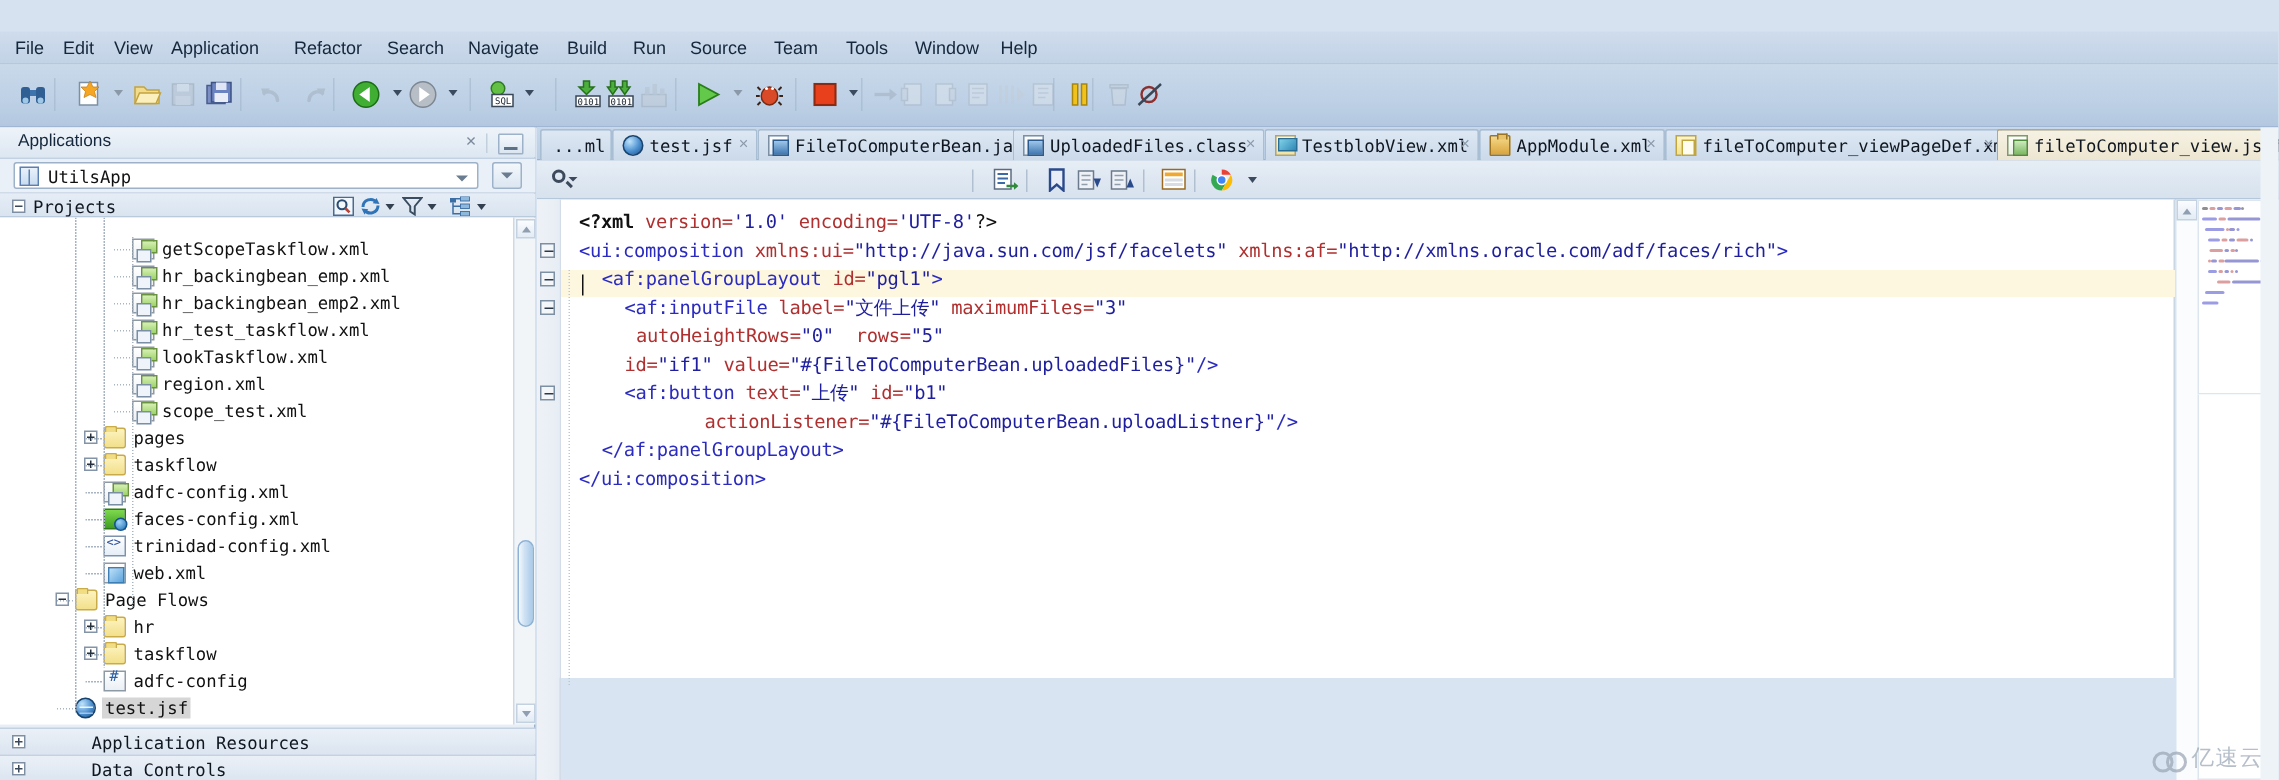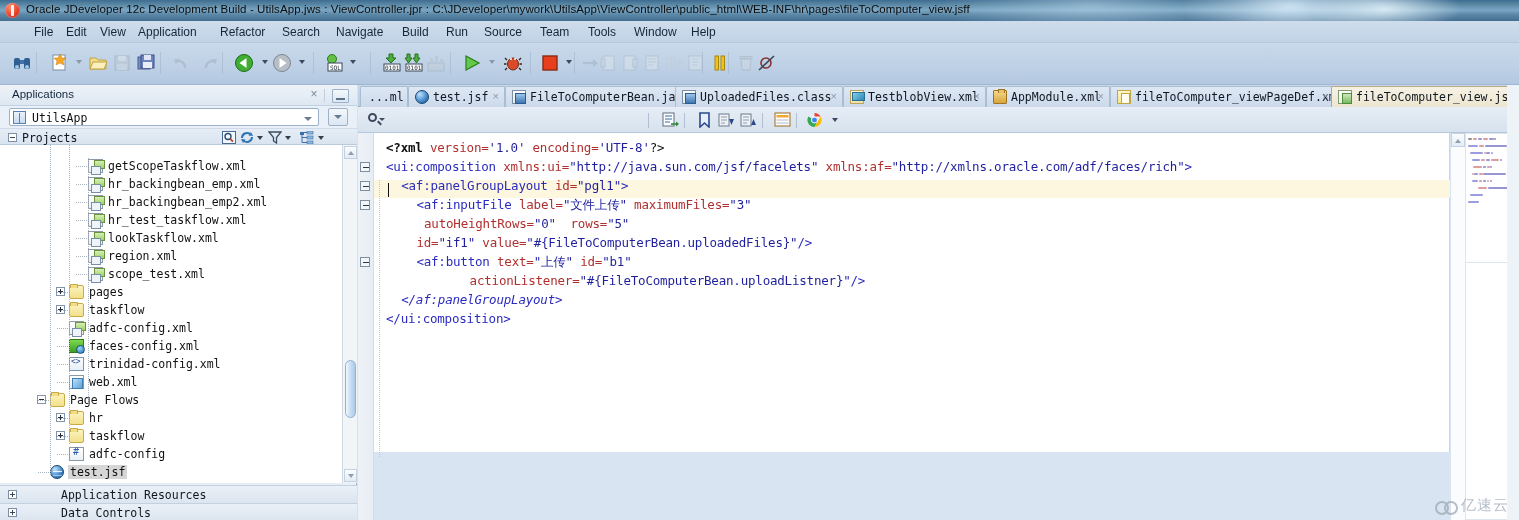--- a/index.html
+++ b/index.html
@@ -54,21 +54,20 @@
   
   .menubar {
     position: absolute; left: 0; top: 21px; width: 1519px; height: 22px;
     background: linear-gradient(180deg,#cfdcec 0%, #c2d3e6 100%);
     border-bottom: 1px solid #b6c8dd;
   }
   .menu-item {
     position: absolute; top: 3px; height: 16px; line-height: 16px;
     font-size: 12px; color: #15273c; white-space: nowrap; cursor: default;
     padding: 0 2px;
-    margin-left: 24px;
   }
 
   
   .toolbar {
     position: absolute; left: 0; top: 43px; width: 1519px; height: 42px;
     background: linear-gradient(180deg,#c9d9ea 0%, #bdd0e5 60%, #b3c8e0 100%);
     border-bottom: 1px solid #9fb7d2;
   }
   .tb-sep {
     position: absolute; top: 9px; width: 1px; height: 22px;
@@ -471,27 +470,20 @@
     content:""; position:absolute; left:9px; top:2px; width:10px; height:10px;
     border:2px solid #9aa6b5; border-radius:50%;
   }
   .wm-text { font-size:15px; color:#9aa6b5; letter-spacing:1px; }
 </style>
 </head>
 <body>
 
 <div id="app">
 
-  <div class="titlebar">
-    <div class="glow3"></div>
-    <div class="glow1"></div>
-    <div class="glow2"></div>
-    <div class="title-icon"></div>
-    <div class="title-text">Oracle JDeveloper 12c Development Build - UtilsApp.jws : ViewController.jpr : C:\JDeveloper\mywork\UtilsApp\ViewController\public_html\WEB-INF\hr\pages\fileToComputer_view.jsff</div>
-  </div>
 
   <div class="menubar" id="menubar">
       <div class="menu-item" style="left: 8px;">File</div>
       <div class="menu-item" style="left: 40px;">Edit</div>
       <div class="menu-item" style="left: 74px;">View</div>
       <div class="menu-item" style="left: 112px;">Application</div>
       <div class="menu-item" style="left: 194px;">Refactor</div>
       <div class="menu-item" style="left: 256px;">Search</div>
       <div class="menu-item" style="left: 310px;">Navigate</div>
       <div class="menu-item" style="left: 376px;">Build</div>
@@ -908,21 +900,21 @@
           <div class="codeline" style="top: 26px; left: 28px;"><span class="tagn">&lt;ui:composition </span><span class="attrn">xmlns:ui=</span><span class="attrv">"http://java.sun.com/jsf/facelets" </span><span class="attrn">xmlns:af=</span><span class="attrv">"http://xmlns.oracle.com/adf/faces/rich"</span><span class="tagn">&gt;</span></div>
           <div class="fold" style="top: 48px;"></div>
           <div class="codeline" style="top: 45px; left: 43.2px;"><span class="tagn">&lt;af:panelGroupLayout </span><span class="attrn">id=</span><span class="attrv">"pgl1"</span><span class="tagn">&gt;</span></div>
           <div class="fold" style="top: 67px;"></div>
           <div class="codeline" style="top: 64px; left: 58.4px;"><span class="tagn">&lt;af:inputFile </span><span class="attrn">label=</span><span class="attrv">"文件上传" </span><span class="attrn">maximumFiles=</span><span class="attrv">"3"</span></div>
           <div class="codeline" style="top: 83px; left: 66px;"><span class="attrn">autoHeightRows=</span><span class="attrv">"0"  </span><span class="attrn">rows=</span><span class="attrv">"5"</span></div>
           <div class="codeline" style="top: 102px; left: 58.4px;"><span class="attrn">id=</span><span class="attrv">"if1" </span><span class="attrn">value=</span><span class="attrv">"#{FileToComputerBean.uploadedFiles}"</span><span class="tagn">/&gt;</span></div>
           <div class="fold" style="top: 124px;"></div>
           <div class="codeline" style="top: 121px; left: 58.4px;"><span class="tagn">&lt;af:button </span><span class="attrn">text=</span><span class="attrv">"上传" </span><span class="attrn">id=</span><span class="attrv">"b1"</span></div>
           <div class="codeline" style="top: 140px; left: 111.6px;"><span class="attrn">actionListener=</span><span class="attrv">"#{FileToComputerBean.uploadListner}"</span><span class="tagn">/&gt;</span></div>
-          <div class="codeline" style="top: 159px; left: 43.2px; font-style: italic;"><span class="tagn">&lt;/af:panelGroupLayout&gt;</span></div>
+          <div class="codeline" style="top: 159px; left: 43.2px;"><span class="tagn">&lt;/af:panelGroupLayout&gt;</span></div>
           <div class="codeline" style="top: 178px; left: 28px;"><span class="tagn">&lt;/ui:composition&gt;</span></div>
         </div>
       <div class="caret" style="left:30px;top:50px"></div>
     </div>
 
     <div class="minimap">
       <div class="mm-sbtop"></div>
       <div class="mm-body" id="mmbody">
           <div class="mmline" style="left: 2px; top: 4px; width: 3.72px; background: rgb(51, 51, 51); opacity: 0.55;"></div>
           <div class="mmline" style="left: 6.52px; top: 4px; width: 4.96px; background: rgb(192, 80, 80); opacity: 0.55;"></div>

